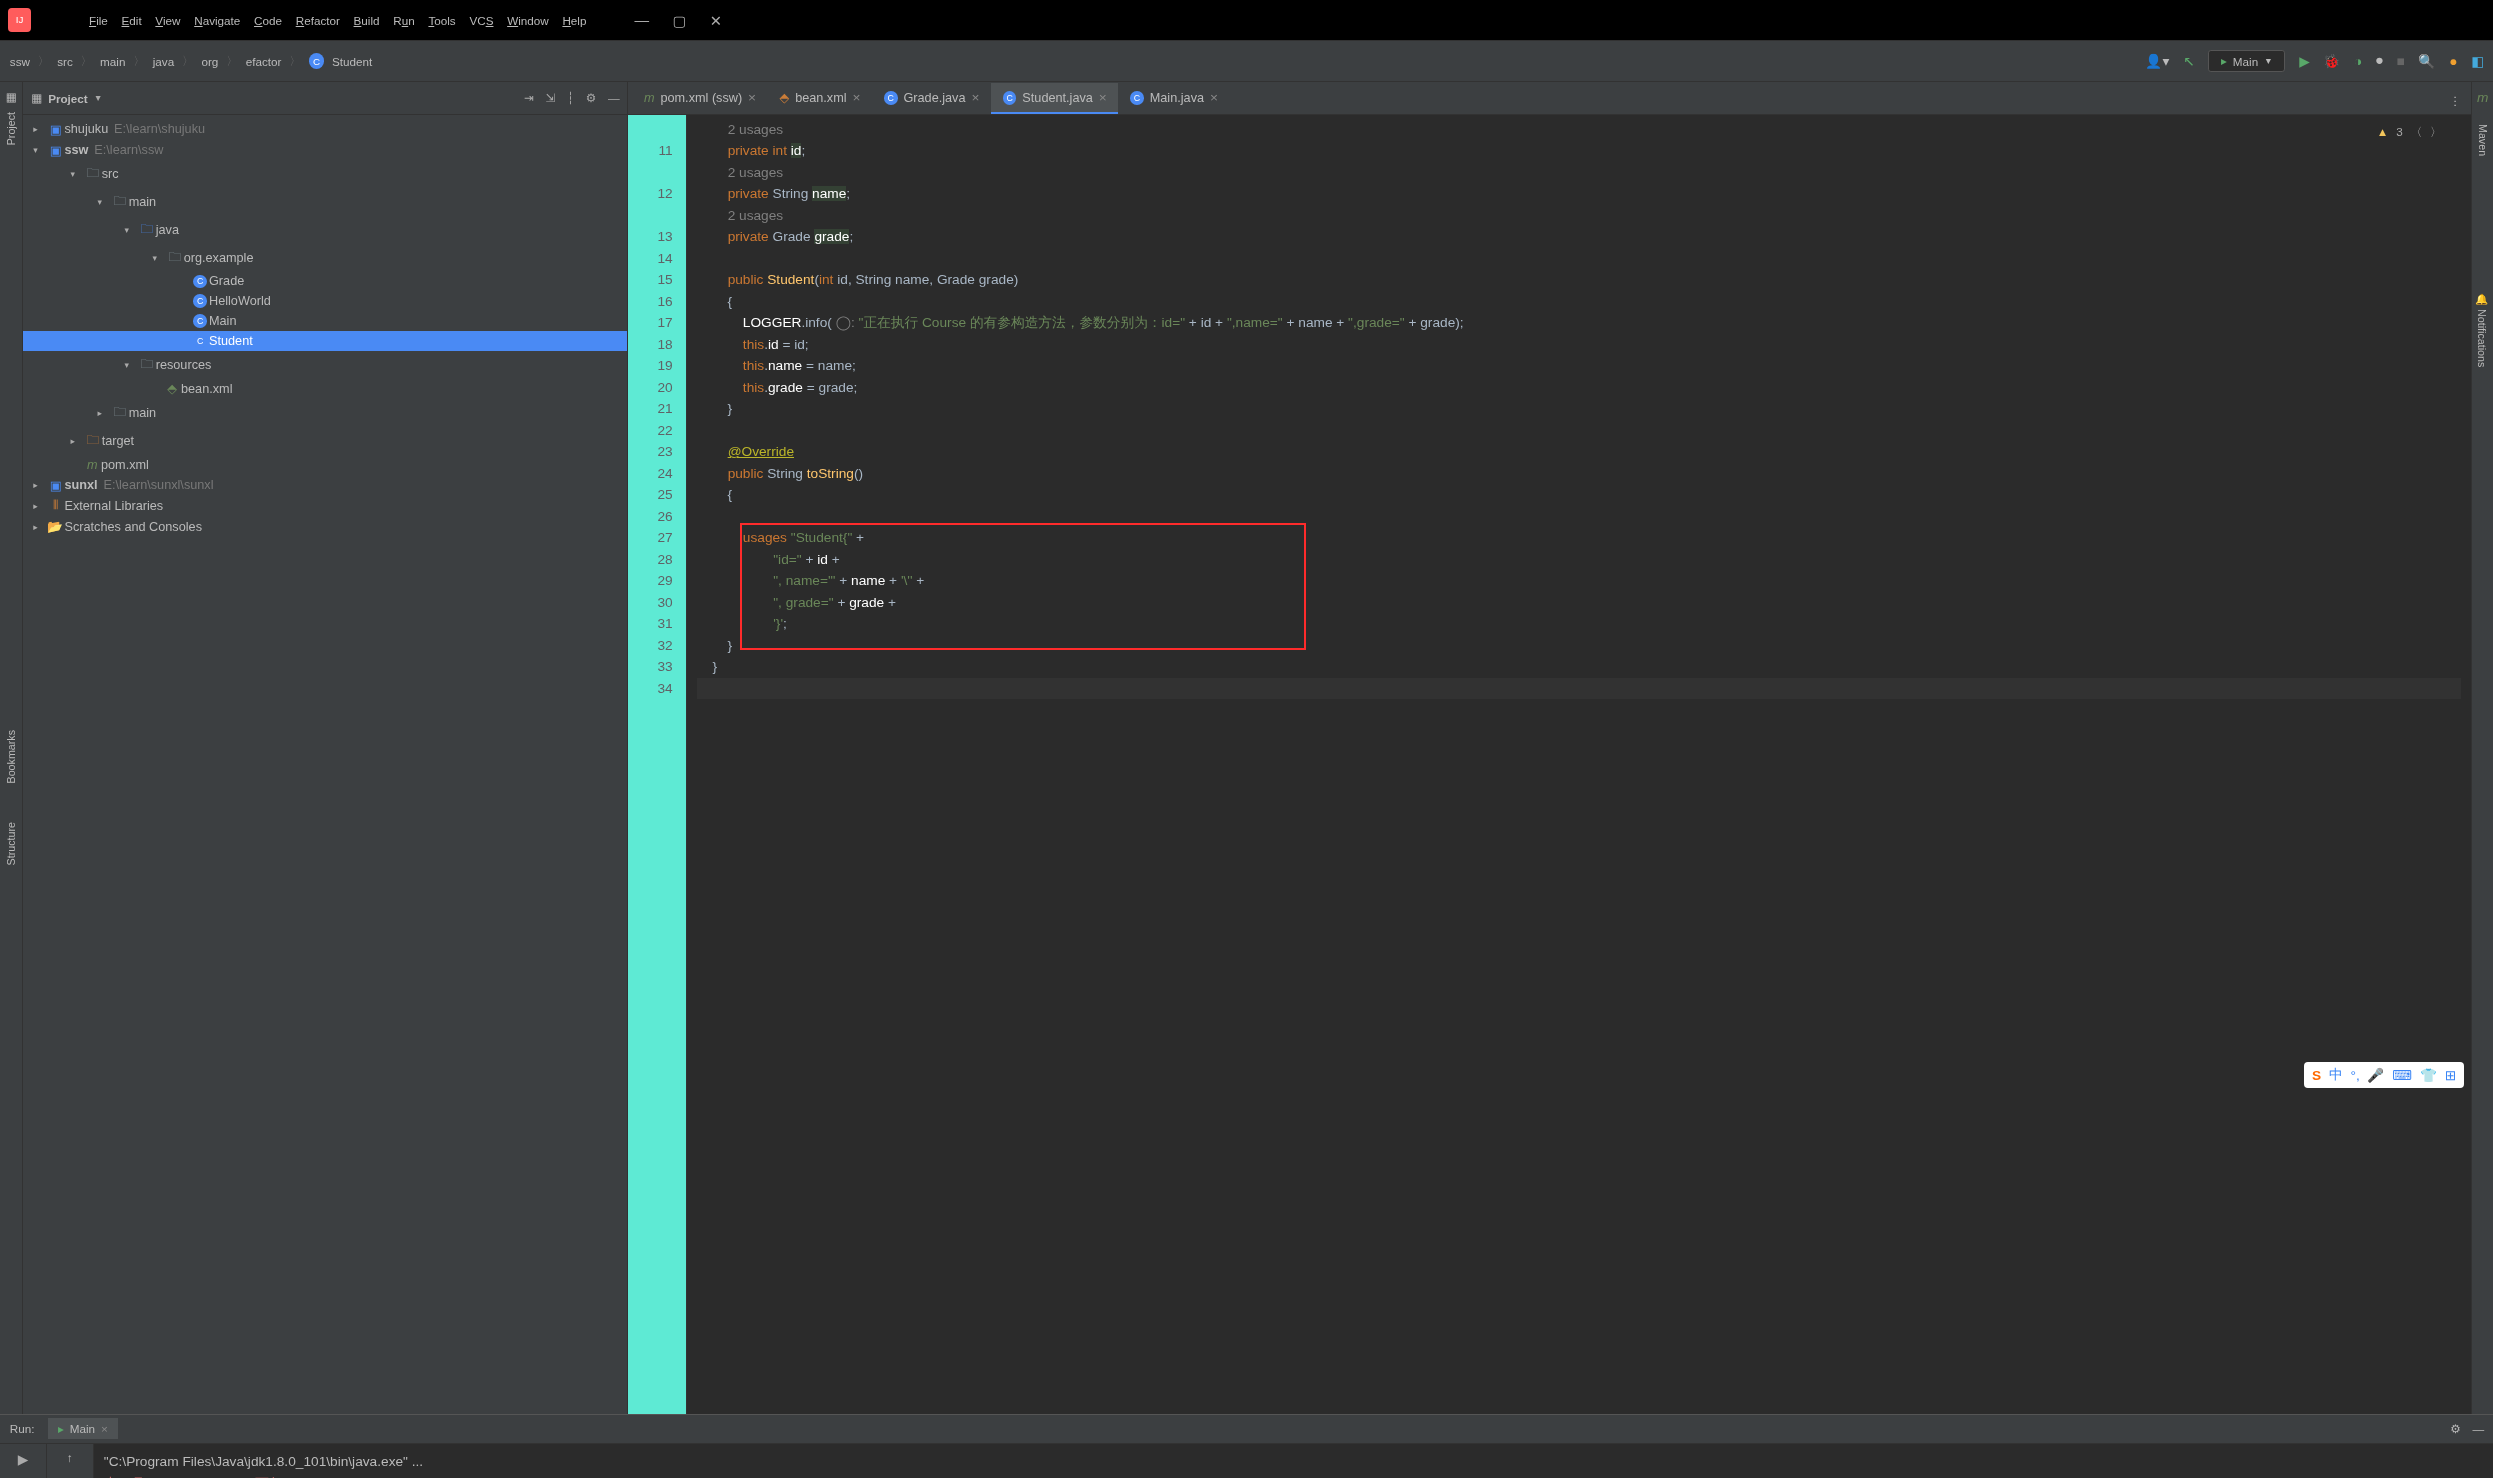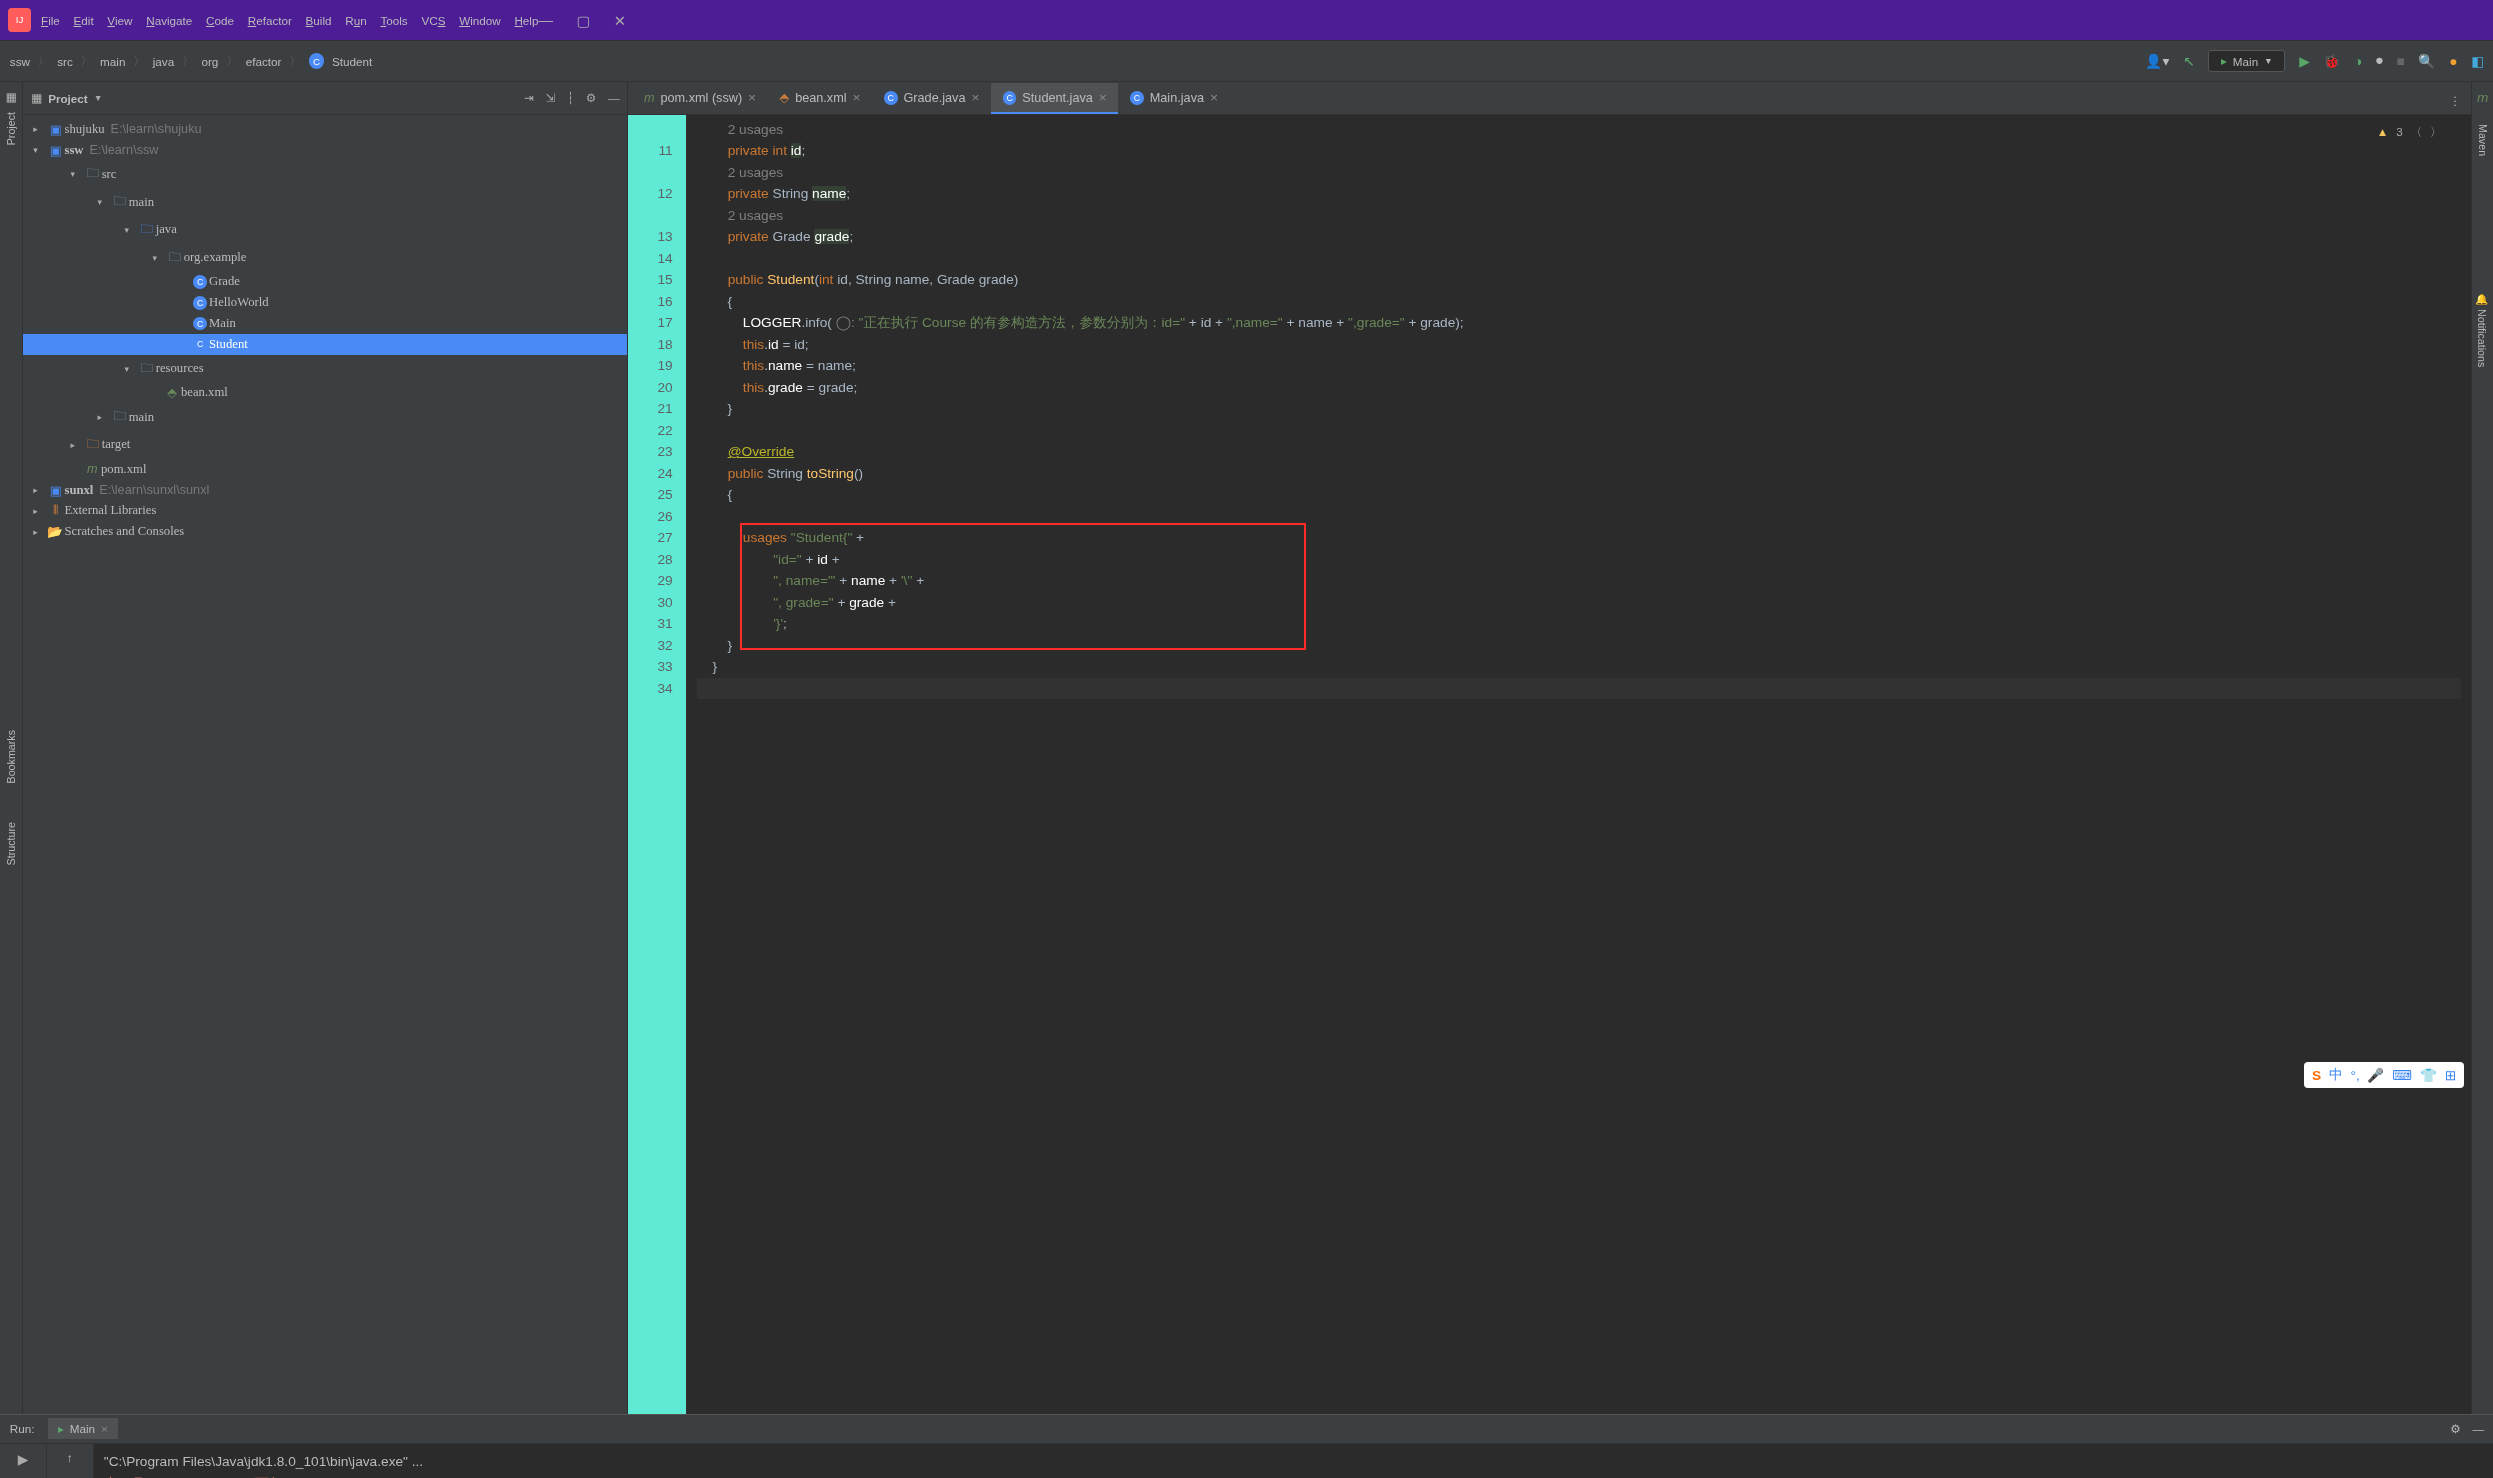--- a/index.html
+++ b/index.html
@@ -1,18 +1,18 @@
 <!DOCTYPE html>
 <html><head>
 <meta charset="utf-8">
 <style>
 * { margin: 0; padding: 0; box-sizing: border-box; font-family: 'Segoe UI', Arial, sans-serif; }
 body { background: #2b2b2b; color: #bbb; font-size: 11.7px; overflow: hidden; width: 2494px; height: 1478px; }
 
-.titlebar { height: 41px; background: #4c1d95; display: flex; align-items: center; padding: 0 7.8px; border-bottom: 1px solid #323232; }
+.titlebar { height: 41px; background: #000000; display: flex; align-items: center; padding: 0 7.8px; border-bottom: 1px solid #323232; gap: 48px; }
 .titlebar .logo { width: 23.4px; height: 23.4px; background: #ff5c5c; border-radius: 3.9px; margin-right: 9.8px; display: flex; align-items: center; justify-content: center; font-size: 9.8px; color: #fff; }
 .menu { display: flex; gap: 13.7px; color: #bbb; }
 .menu span { cursor: pointer; }
 .menu u { text-decoration: underline; text-decoration-color: #bbb; }
 .title-center { flex: 1; text-align: center; color: #888; font-size: 12.7px; }
 .win-controls { display: flex; gap: 23.4px; margin-right: 7.8px; }
 .win-controls span { cursor: pointer; color: #aaa; font-size: 14.6px; }
 
 .navbar { height: 41px; background: #3c3f41; display: flex; align-items: center; padding: 0 9.8px; border-bottom: 1px solid #323232; }
 .breadcrumb { display: flex; align-items: center; gap: 7.8px; color: #bbb; }
@@ -41,21 +41,21 @@
 .panel-header .dd { margin-left: 5.9px; color: #aaa; font-size: 8.8px; }
 .panel-header .tools { margin-left: auto; display: flex; gap: 11.7px; color: #aaa; }
 .panel-header .tools span { cursor: pointer; }
 
 .tree { flex: 1; padding: 3.9px 0; overflow: auto; font-size: 12.7px; }
 .tree-item { display: flex; align-items: center; padding: 2.9px 7.8px; cursor: pointer; white-space: nowrap; }
 .tree-item.selected { background: #4a8af4; color: #fff; }
 .tree-item .arrow { width: 13.7px; font-size: 8.8px; color: #aaa; }
 .tree-item .ficon { width: 17.6px; display: inline-flex; justify-content: center; }
 .tree-item .dim { color: #787878; margin-left: 5.9px; }
-.tree-item .label { color: #bbb; font-family: Liberation Serif, serif; }
+.tree-item .label { color: #bbb; }
 .tree-item.selected .label { color: #fff; }
 .folder-ic { color: #87939a; }
 .folder-blue { color: #4a8af4; }
 .class-ic { width: 13.7px; height: 13.7px; background: #4a8af4; border-radius: 50%; display: inline-flex; align-items: center; justify-content: center; font-size: 8.8px; color: #fff; }
 .xml-ic { color: #6a8759; }
 .lib-ic { color: #c97c38; }
 
 .editor-area { flex: 1; display: flex; flex-direction: column; }
 .editor-tabs { height: 33px; background: #3c3f41; display: flex; align-items: flex-end; border-bottom: 1px solid #323232; padding-left: 3.9px; }
 .etab { padding: 6.8px 11.7px; display: flex; align-items: center; gap: 5.9px; color: #bbb; cursor: pointer; font-size: 12.7px; border-bottom: 2px solid transparent; }

